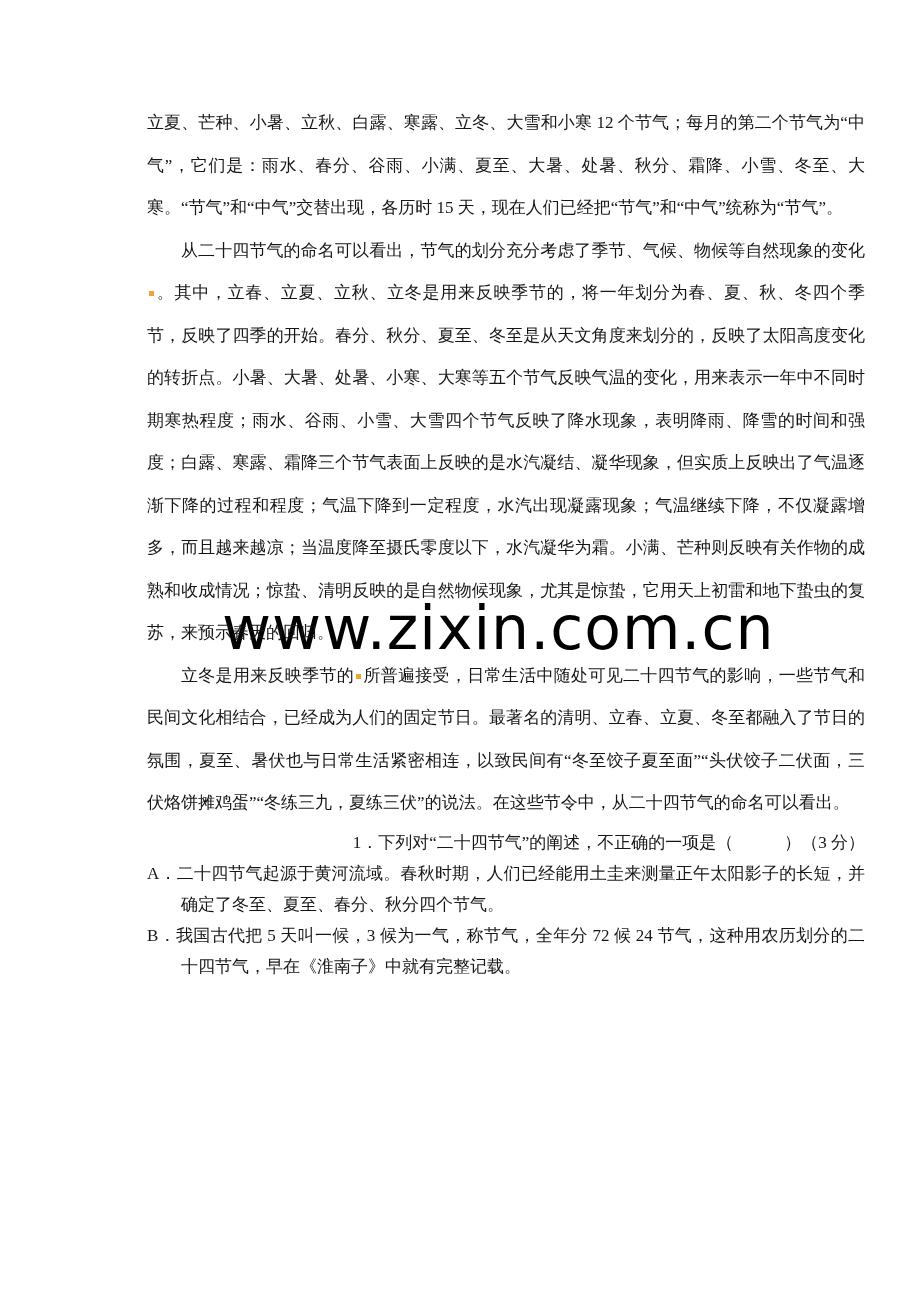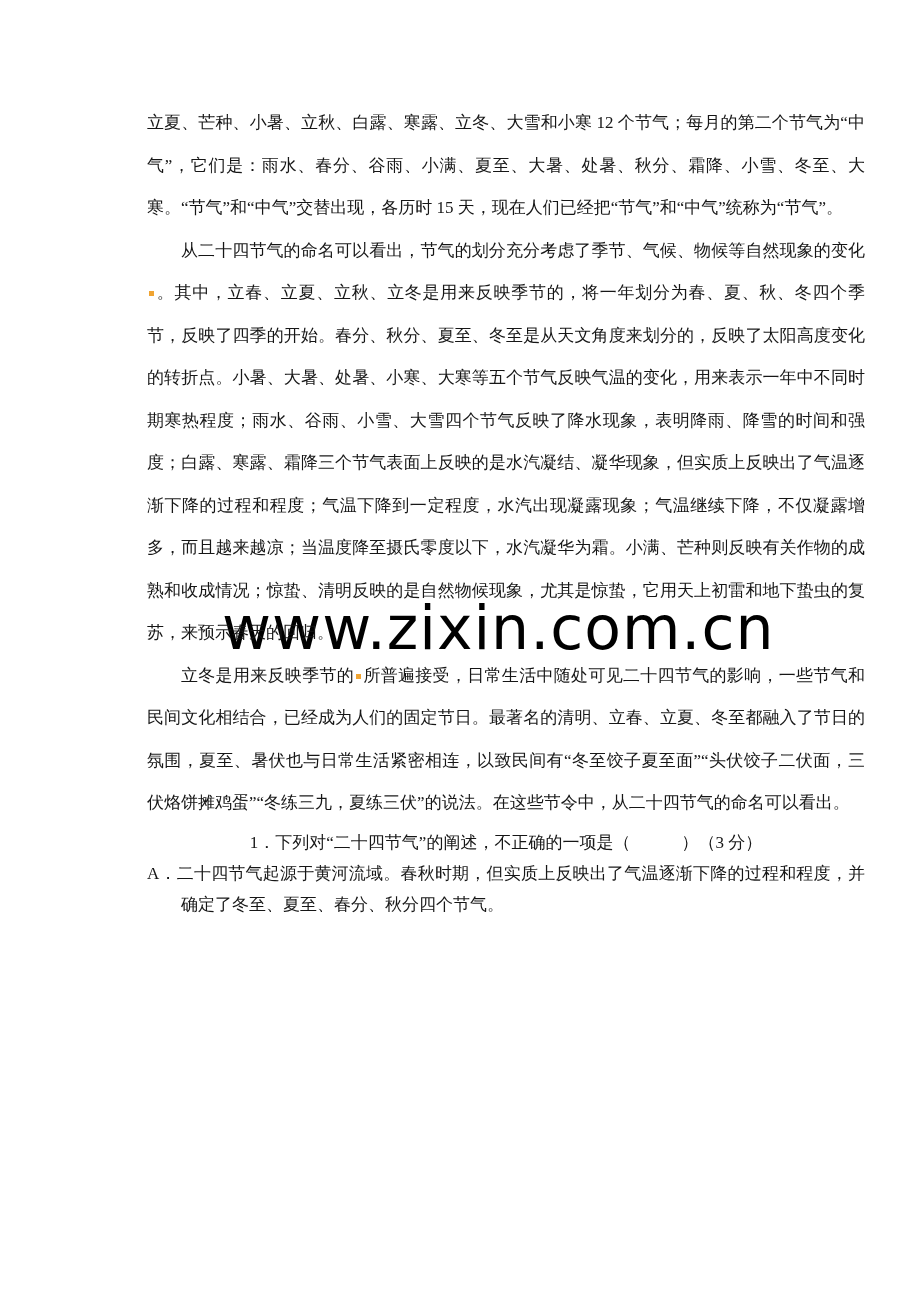--- a/index.html
+++ b/index.html
@@ -52,21 +52,21 @@
     height: 5px;
     margin: 0 2px 2px 2px;
   }
   .questions {
     margin-top: 2px;
     font-size: 17px;
     line-height: 31px;
   }
   .q-stem {
     margin: 0;
-    text-align: center;
+    text-align: right;
   }
   .q-option {
     margin: 0;
     padding-left: 2em;
     text-indent: -2em;
     text-align: justify;
     text-justify: inter-character;
   }
 </style>
 </head>
@@ -80,17 +80,18 @@
 
     <p class="para"><span>立夏、芒种、小暑、立秋、白露、寒露、立冬、大雪和小寒 12 个节气；每月的第二个节气为“中气”，它们是：雨水、春分、谷雨、小满、夏至、大暑、处暑、秋分、霜降、小雪、冬至、大寒。“节气”和“中气”交替出现，各历时 15 天，现在人们已经把“节气”和“中气”统称为“节气”。</span></p>
 
     <p class="para indent"><span>从二十四节气的命名可以看出，节气的划分充分考虑了季节、气候、物候等自然现象的变化</span><span class="mark-dot" style="background: rgb(240, 164, 50);"></span><span>。其中，立春、立夏、立秋、立冬是用来反映季节的，将一年划分为春、夏、秋、冬四个季节，反映了四季的开始。春分、秋分、夏至、冬至是从天文角度来划分的，反映了太阳高度变化的转折点。小暑、大暑、处暑、小寒、大寒等五个节气反映气温的变化，用来表示一年中不同时期寒热程度；雨水、谷雨、小雪、大雪四个节气反映了降水现象，表明降雨、降雪的时间和强度；白露、寒露、霜降三个节气表面上反映的是水汽凝结、凝华现象，但实质上反映出了气温逐渐下降的过程和程度；气温下降到一定程度，水汽出现凝露现象；气温继续下降，不仅凝露增多，而且越来越凉；当温度降至摄氏零度以下，水汽凝华为霜。小满、芒种则反映有关作物的成熟和收成情况；惊蛰、清明反映的是自然物候现象，尤其是惊蛰，它用天上初雷和地下蛰虫的复苏，来预示春天的回归。</span></p>
 
     <p class="para indent"><span>立冬是用来反映季节的</span><span class="mark-dot" style="background: rgb(240, 164, 50);"></span><span>所普遍接受，日常生活中随处可见二十四节气的影响，一些节气和民间文化相结合，已经成为人们的固定节日。最著名的清明、立春、立夏、冬至都融入了节日的氛围，夏至、暑伏也与日常生活紧密相连，以致民间有“冬至饺子夏至面”“头伏饺子二伏面，三伏烙饼摊鸡蛋”“冬练三九，夏练三伏”的说法。在这些节令中，从二十四节气的命名可以看出。</span></p>
 
 
     <div class="questions">
       <p class="q-stem">1．下列对“二十四节气”的阐述，不正确的一项是（　　　）（3 分）</p>
-      <p class="q-option">A．二十四节气起源于黄河流域。春秋时期，但实质上反映出了气温逐渐下降的过程和程度，并确定了冬至、夏至、春分、秋分四个节气。</p>
+      <p class="q-option">A．二十四节气起源于黄河流域。春秋时期，人们已经能用土圭来测量正午太阳影子的长短，并确定了冬至、夏至、春分、秋分四个节气。</p>
+      <p class="q-option">B．我国古代把 5 天叫一候，3 候为一气，称节气，全年分 72 候 24 节气，这种用农历划分的二十四节气，早在《淮南子》中就有完整记载。</p>
     </div>
 
   </div>
 </div>
 
 </body></html>

